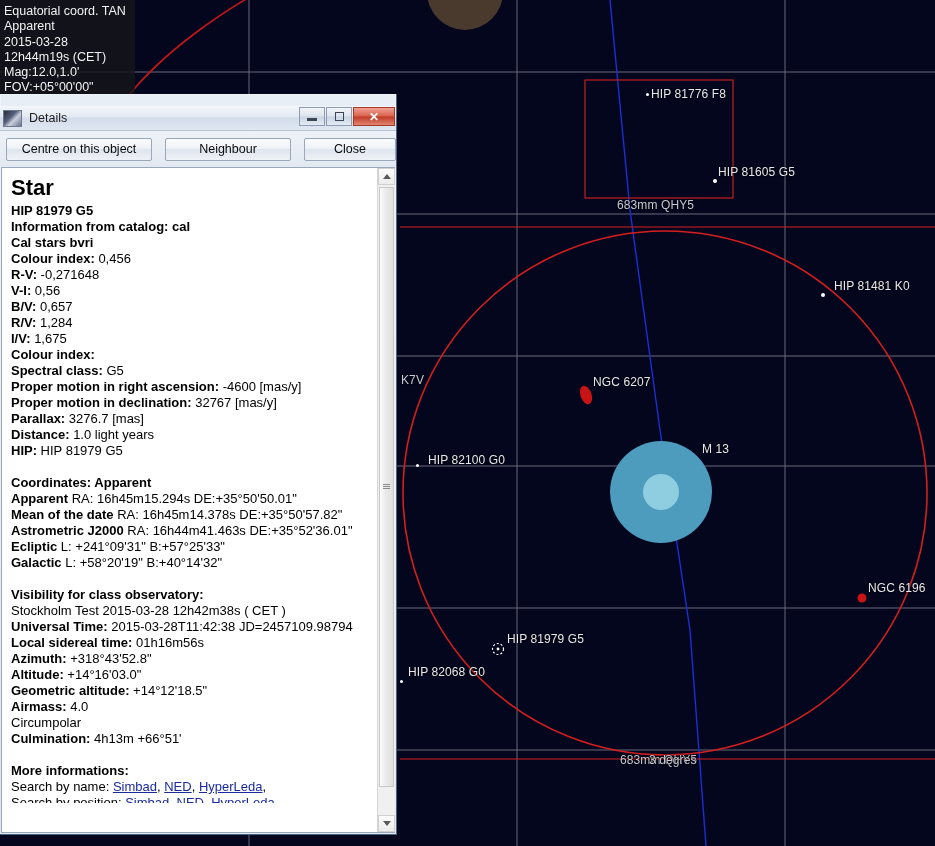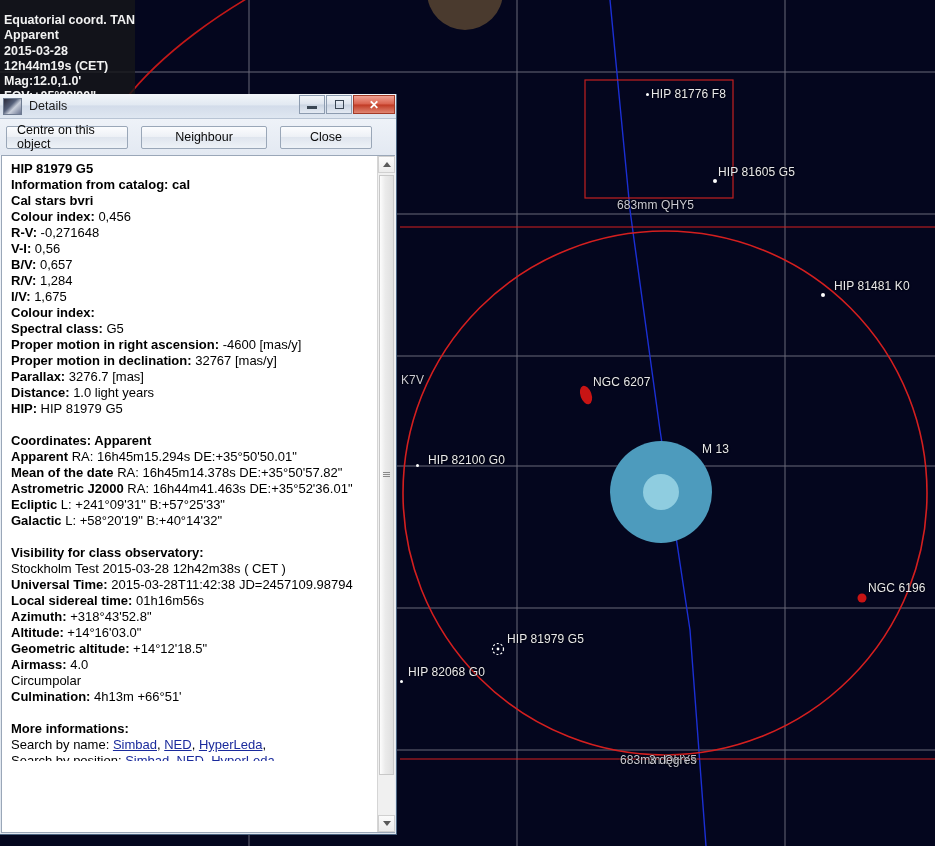--- a/index.html
+++ b/index.html
@@ -39,24 +39,23 @@
     position: absolute;
     background: #ffffff;
     border-radius: 50%;
   }
 
   
   #chart-info {
     position: absolute;
     left: 0; top: 0;
     width: 133px;
-    padding: 13px 0 0 2px;
+    padding: 4px 0 0 2px;
     background: rgba(22,22,26,0.82);
     z-index: 5;
-    font-weight: bold;
   }
   #chart-info div {
     color: #f2f2f2;
     font-size: 12.5px;
     line-height: 15.3px;
     font-family: "Liberation Sans", sans-serif;
     white-space: nowrap;
     padding-left: 2px;
   }
 
@@ -77,20 +76,21 @@
     flex-direction: column;
   }
   #titlebar {
     height: 24px;
     position: relative;
     background: linear-gradient(to bottom, #f3f6fa 0%, #e2e9f2 45%, #d3dcea 50%, #dfe7f1 100%);
     border-bottom: 1px solid #b8c4d4;
     display: flex;
     align-items: center;
     flex: none;
+    margin-top: 12px;
   }
   #win-icon {
     width: 17px; height: 15px;
     margin-left: 3px;
     background: linear-gradient(135deg,#2a2a3a 0%, #55607a 40%, #c9cfdb 60%, #6a7490 100%);
     border: 1px solid #6d7a90;
     position: relative;
     flex: none;
   }
   #win-title {
@@ -144,21 +144,21 @@
     border-radius: 2px;
     background: linear-gradient(to bottom,#fbfcfe 0%,#eef1f6 45%,#dfe5ee 50%,#eef2f7 100%);
     font-size: 12.5px;
     color: #0b0b0b;
     font-family: "Liberation Sans", sans-serif;
     padding: 0 10px;
     cursor: default;
     display: flex; align-items: center; justify-content: center;
     box-sizing: border-box;
   }
-  #btn-centre { width: 122px; }
+  #btn-centre { width: 146px; }
   #btn-neighbour { width: 126px; margin-left: 4px; }
   #btn-close-obj { width: 92px; margin-left: 4px; }
 
   #content-area {
     flex: 1 1 auto;
     margin: 0 1px 1px 1px;
     background: #ffffff;
     border: 1px solid #9aa7b8;
     border-right: none;
     position: relative;
@@ -334,20 +334,21 @@
   </div>
 
   <div id="toolbar">
     <div class="tb-btn" id="btn-centre">Centre on this object</div>
     <div class="tb-btn" id="btn-neighbour">Neighbour</div>
     <div class="tb-btn" id="btn-close-obj">Close</div>
   </div>
 
   <div id="content-area">
     <div id="text-pane">
+      <div class="h1">Star</div>
 
       <div id="rows-container">
           <div class="line"><b>HIP 81979 G5</b><span class="val"></span></div>
           <div class="line"><b>Information from catalog: cal</b><span class="val"></span></div>
           <div class="line"><b>Cal stars bvri</b><span class="val"></span></div>
           <div class="line"><b>Colour index:</b><span class="val"> 0,456</span></div>
           <div class="line"><b>R-V:</b><span class="val"> -0,271648</span></div>
           <div class="line"><b>V-I:</b><span class="val"> 0,56</span></div>
           <div class="line"><b>B/V:</b><span class="val"> 0,657</span></div>
           <div class="line"><b>R/V:</b><span class="val"> 1,284</span></div>

